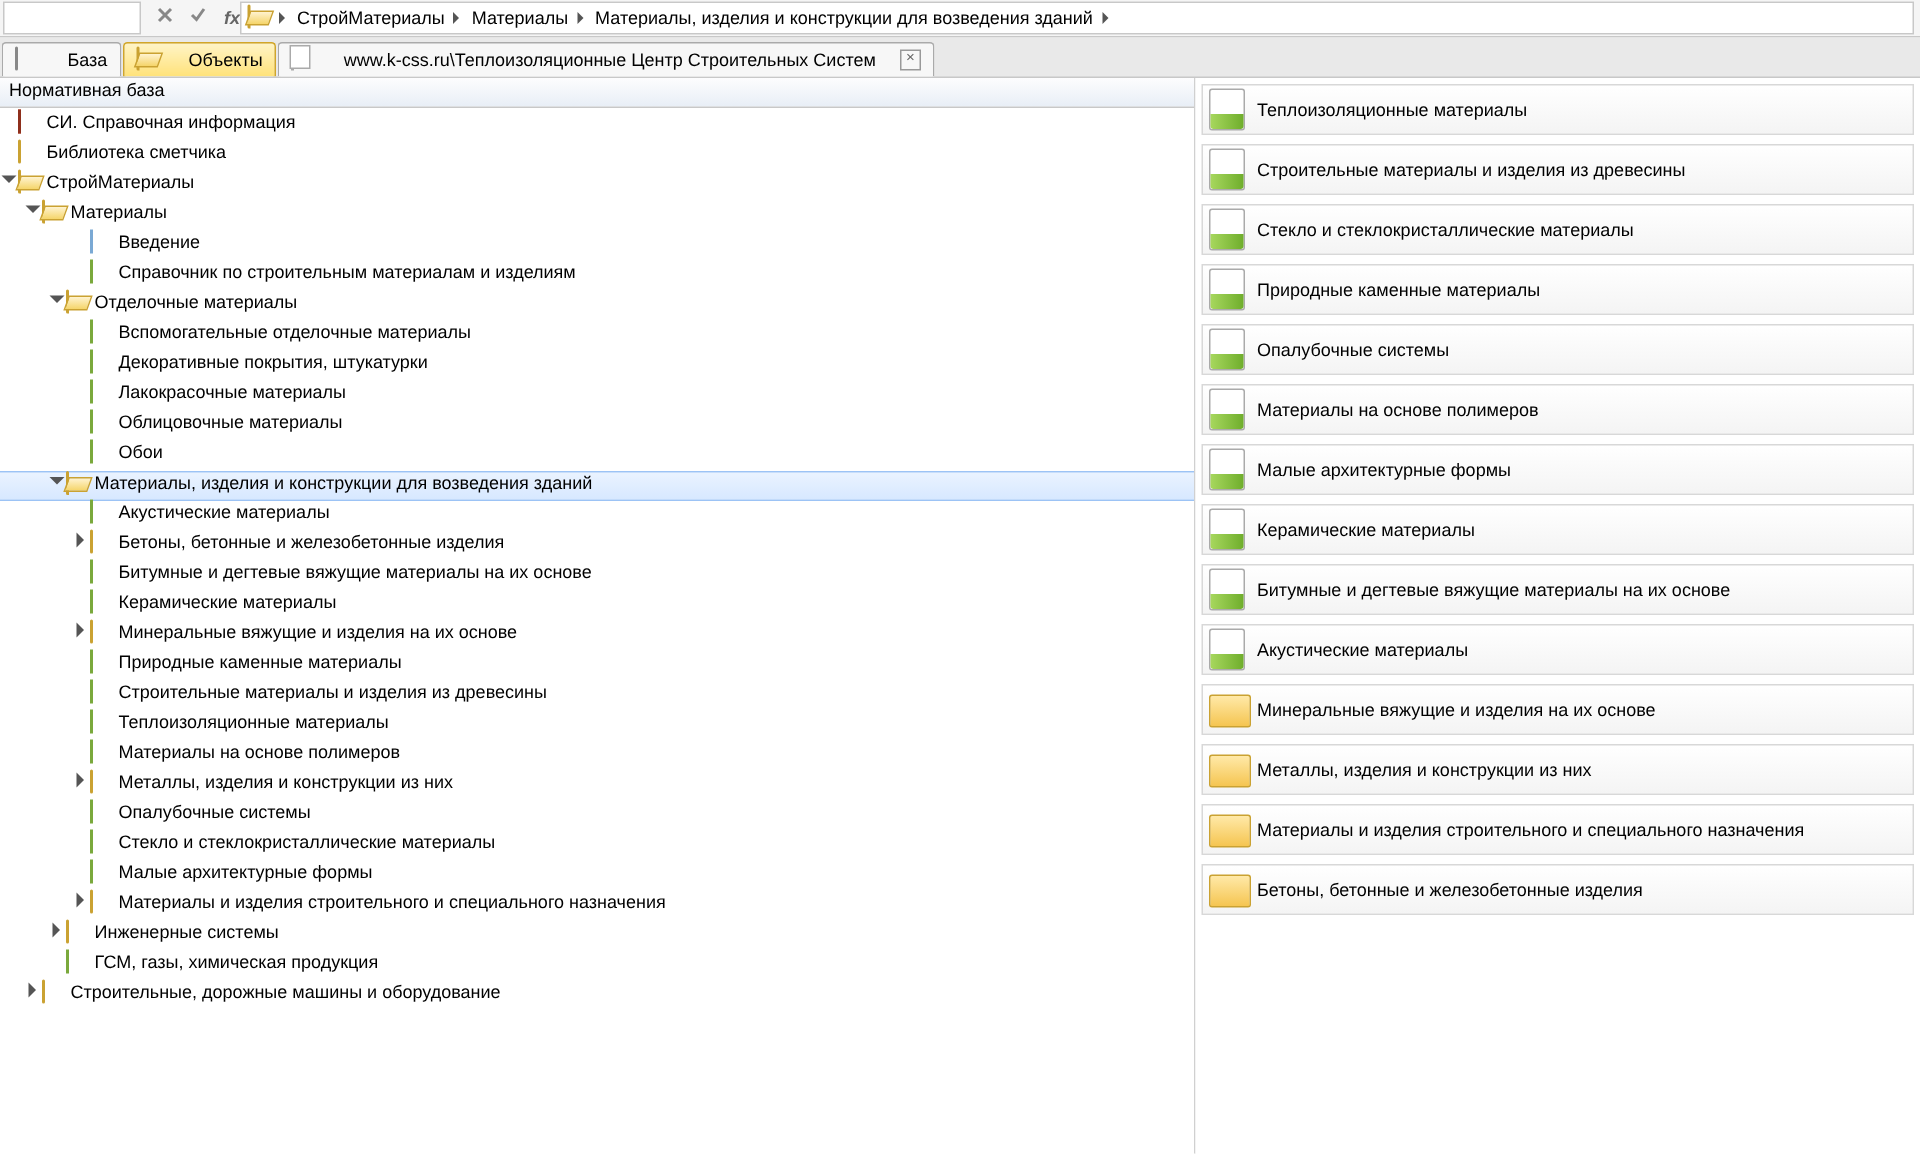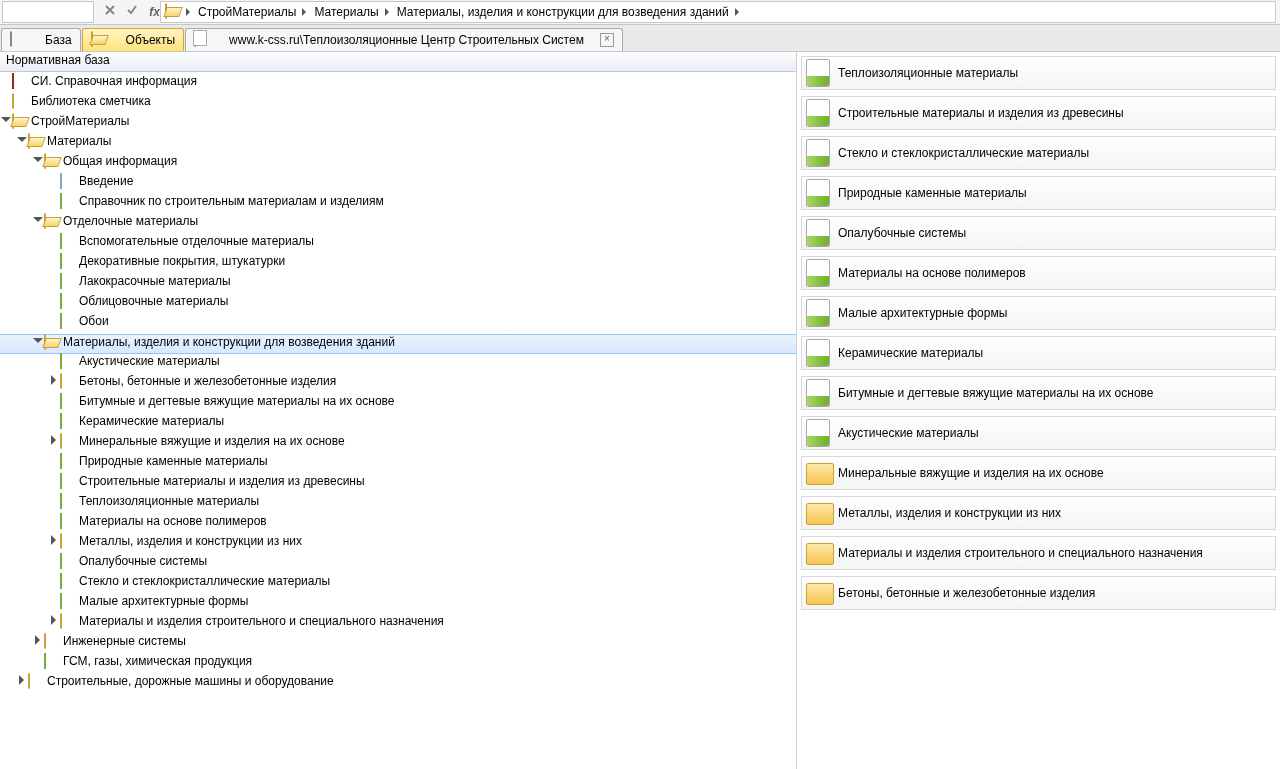--- a/index.html
+++ b/index.html
@@ -271,27 +271,20 @@
         </div>
         <div class="tree-node">
           <span class="tree-indent"></span>
           <span class="tree-toggle open"></span>
           <span class="tree-icon"><span class="ic-folder-open"></span></span>
           <span class="label">Материалы</span>
         </div>
         <div class="tree-node">
           <span class="tree-indent"></span>
           <span class="tree-indent"></span>
-          <span class="tree-toggle open"></span>
-          <span class="tree-icon"><span class="ic-folder-open"></span></span>
-          <span class="label">Общая информация</span>
-        </div>
-        <div class="tree-node">
-          <span class="tree-indent"></span>
-          <span class="tree-indent"></span>
           <span class="tree-indent"></span>
           <span class="tree-toggle none"></span>
           <span class="tree-icon"><span class="ic-page-blue"></span></span>
           <span class="label">Введение</span>
         </div>
         <div class="tree-node">
           <span class="tree-indent"></span>
           <span class="tree-indent"></span>
           <span class="tree-indent"></span>
           <span class="tree-toggle none"></span>

